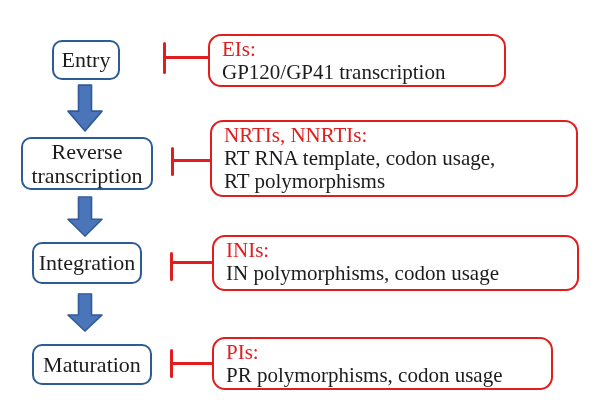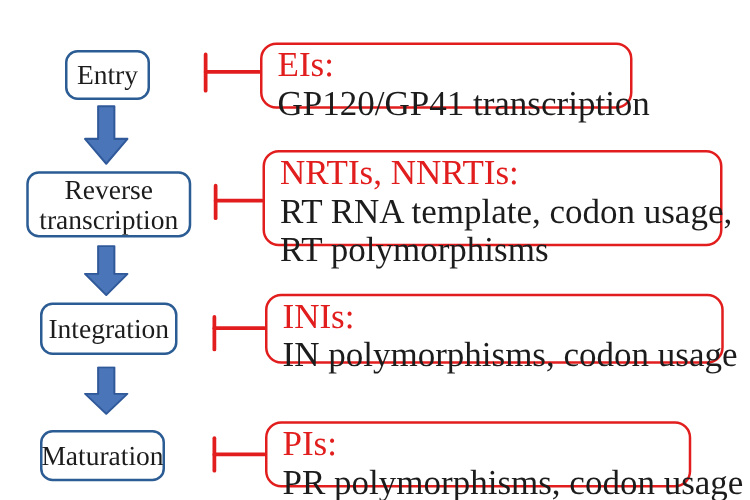--- a/index.html
+++ b/index.html
@@ -33,21 +33,21 @@
     align-items: center;
     justify-content: center;
     text-align: center;
     font-size: 22px;
     line-height: 1.05;
     color: var(--text);
   }
   #stage-entry       { left: 52px; top: 28px;  width: 68px;  height: 40px; }
   #stage-rt          { left: 21px; top: 125px; width: 132px; height: 53px; }
   #stage-integration { left: 32px; top: 230px; width: 110px; height: 42px; }
-  #stage-maturation  { left: 32px; top: 332px; width: 100px; height: 41px; }
+  #stage-maturation  { left: 32px; top: 332px; width: 120px; height: 41px; }
 
   
   .flow-arrow { position: absolute; display: block; }
   #arrow-1 { left: 67px; top: 72px;  }
   #arrow-2 { left: 67px; top: 184px; }
   #arrow-3 { left: 67px; top: 281px; }
   .flow-arrow polygon {
     fill: var(--arrow-fill);
     stroke: var(--arrow-stroke);
     stroke-width: 1.6;
@@ -76,21 +76,21 @@
   #tbar4-v { left: 170px; top: 337px; height: 29px; }
   #tbar4-h { left: 170px; top: 350px; width: 43px; }
 
   
   .inhibitor {
     position: absolute;
     background: #fff;
     border: 2.5px solid var(--inhibitor-red);
     border-radius: 13px;
     padding: 2px 10px 0 12px;
-    font-size: 28px;
+    font-size: 21px;
     line-height: 1.1;
     color: var(--text);
     white-space: nowrap;
   }
   .inhibitor .title { color: var(--inhibitor-red); }
   #inh-1 { left: 208px; top: 22px;  width: 298px; height: 53px; }
   #inh-2 { left: 210px; top: 108px; width: 368px; height: 77px; }
   #inh-3 { left: 212px; top: 223px; width: 367px; height: 56px; }
   #inh-4 { left: 212px; top: 325px; width: 341px; height: 53px; }
 </style>

